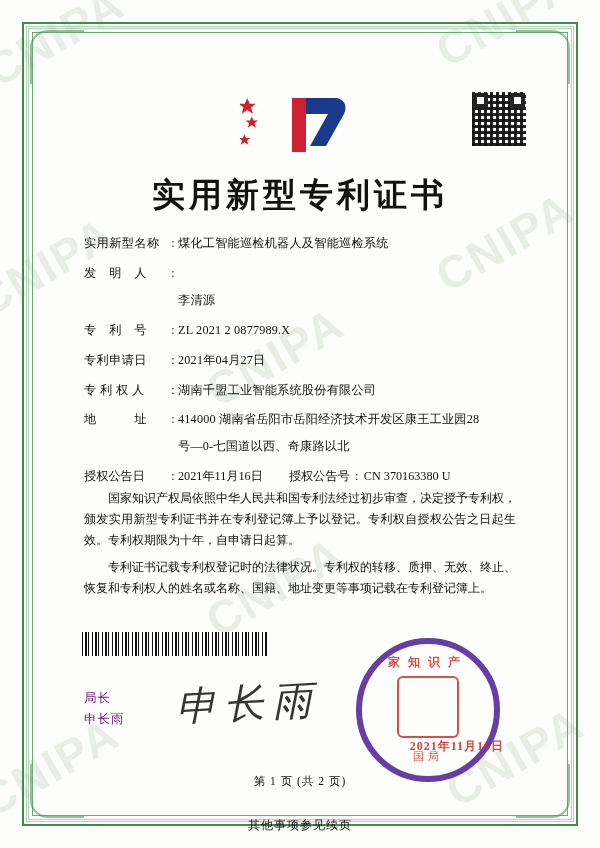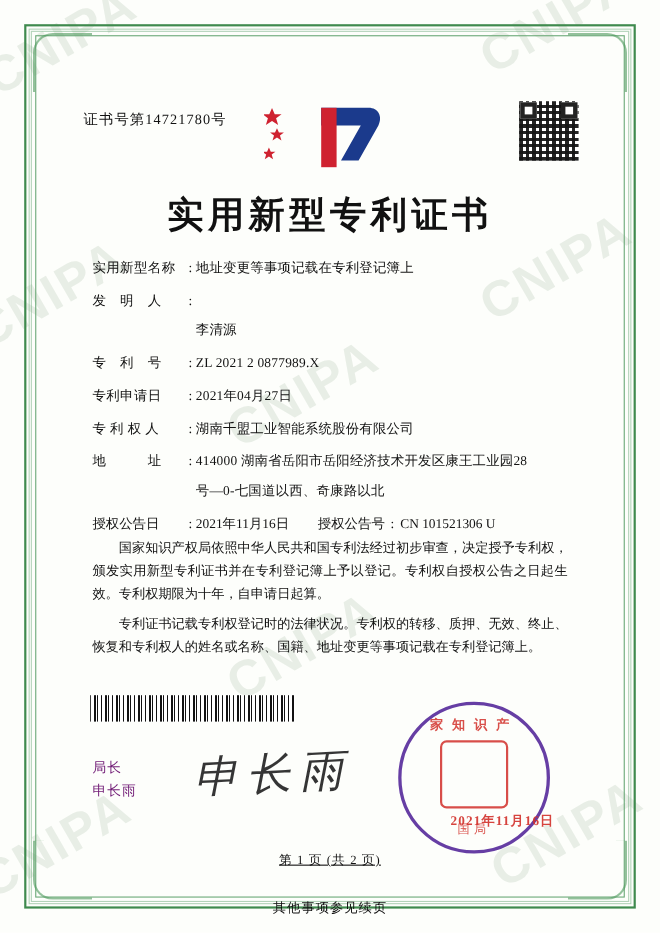--- a/index.html
+++ b/index.html
@@ -241,21 +241,21 @@
     opacity: .88;
   }
 
   
   .seal {
     position: absolute;
     right: 52px;
     top: 590px;
     width: 132px;
     height: 132px;
-    border: 3px solid #4c1d95;
+    border: 6px solid #4c1d95;
     border-radius: 50%;
     opacity: .85;
   }
   .seal .inner-star {
     position: absolute;
     left: 50%; top: 48%;
     transform: translate(-50%, -50%);
     width: 58px; height: 58px;
     border: 2px solid #d2302a;
     border-radius: 6px;
@@ -290,21 +290,20 @@
   }
 
   .page-num {
     position: absolute;
     left: 0; right: 0;
     top: 726px;
     text-align: center;
     font-size: 11.5px;
     color: #111;
     letter-spacing: 1px;
-    text-decoration: underline;
   }
 
   .footnote {
     position: absolute;
     left: 0; right: 0;
     bottom: 14px;
     text-align: center;
     font-size: 12px;
     color: #111;
     letter-spacing: 1px;
@@ -330,21 +329,20 @@
   <div class="border-outer"></div>
   <div class="border-deco"></div>
   <div class="border-inner"></div>
   <div class="corner tl"></div>
   <div class="corner tr"></div>
   <div class="corner bl"></div>
   <div class="corner br"></div>
 
   <div class="content">
 
-    <div class="cert-no">证书号第14721780号</div>
 
     <div class="logo">
       <svg viewBox="0 0 120 70" width="120" height="70">
         <path d="M52 8 L95 8 C104 8 108 16 104 24 L86 56 L70 56 L88 24 L52 24 Z" fill="#1b3a8c"></path>
         <path d="M52 8 L52 62 L66 62 L66 8 Z" fill="#cf2230"></path>
         <path d="M44 10 l4 9 10 0 -8 6 3 10 -9 -6 -9 6 3 -10 -8 -6 10 0 z" fill="#cf2230" transform="translate(-20,2) scale(.62)"></path>
         <path d="M44 10 l4 9 10 0 -8 6 3 10 -9 -6 -9 6 3 -10 -8 -6 10 0 z" fill="#cf2230" transform="translate(-8,22) scale(.45)"></path>
         <path d="M44 10 l4 9 10 0 -8 6 3 10 -9 -6 -9 6 3 -10 -8 -6 10 0 z" fill="#cf2230" transform="translate(-14,40) scale(.42)"></path>
         <path d="M44 10 l4 9 10 0 -8 6 3 10 -9 -6 -9 6 3 -10 -8 -6 10 0 z" fill="#cf2230" transform="translate(-30,26) scale(.42)"></path>
       </svg>
@@ -352,21 +350,21 @@
 
     <div class="qr"></div>
 
     <div class="title">实用新型专利证书</div>
 
     <div class="fields">
 
       <div class="row">
         <span class="lbl">实用新型名称</span>
         <span class="colon">:</span>
-        <span class="val">地址变更等事项记载在专利登记簿上</span>
+        <span class="val">煤化工智能巡检机器人及智能巡检系统</span>
       </div>
 
       <div class="row tight">
         <span class="lbl">发　明　人</span>
         <span class="colon">:</span>
       </div>
       <div class="row">
         <span class="lbl"></span>
         <span class="colon"></span>
         <span class="val">李清源</span>
@@ -401,21 +399,21 @@
         <span class="val">号—0-七国道以西、奇康路以北</span>
       </div>
 
       <div class="row-inline-two">
         <span class="lbl" style="flex:0 0 84px;">授权公告日</span>
         <span class="colon" style="flex:0 0 10px;text-align:center;">:</span>
         <span>2021年11月16日</span>
         <span class="seg2">
           <span class="lbl2">授权公告号</span>
           <span class="colon" style="width:14px;text-align:center;">:</span>
-          <span>CN 101521306 U</span>
+          <span>CN 370163380 U</span>
         </span>
       </div>
 
     </div>
 
     <div class="paras">
       <p>国家知识产权局依照中华人民共和国专利法经过初步审查，决定授予专利权，颁发实用新型专利证书并在专利登记簿上予以登记。专利权自授权公告之日起生效。专利权期限为十年，自申请日起算。</p>
       <p>专利证书记载专利权登记时的法律状况。专利权的转移、质押、无效、终止、恢复和专利权人的姓名或名称、国籍、地址变更等事项记载在专利登记簿上。</p>
     </div>
 

